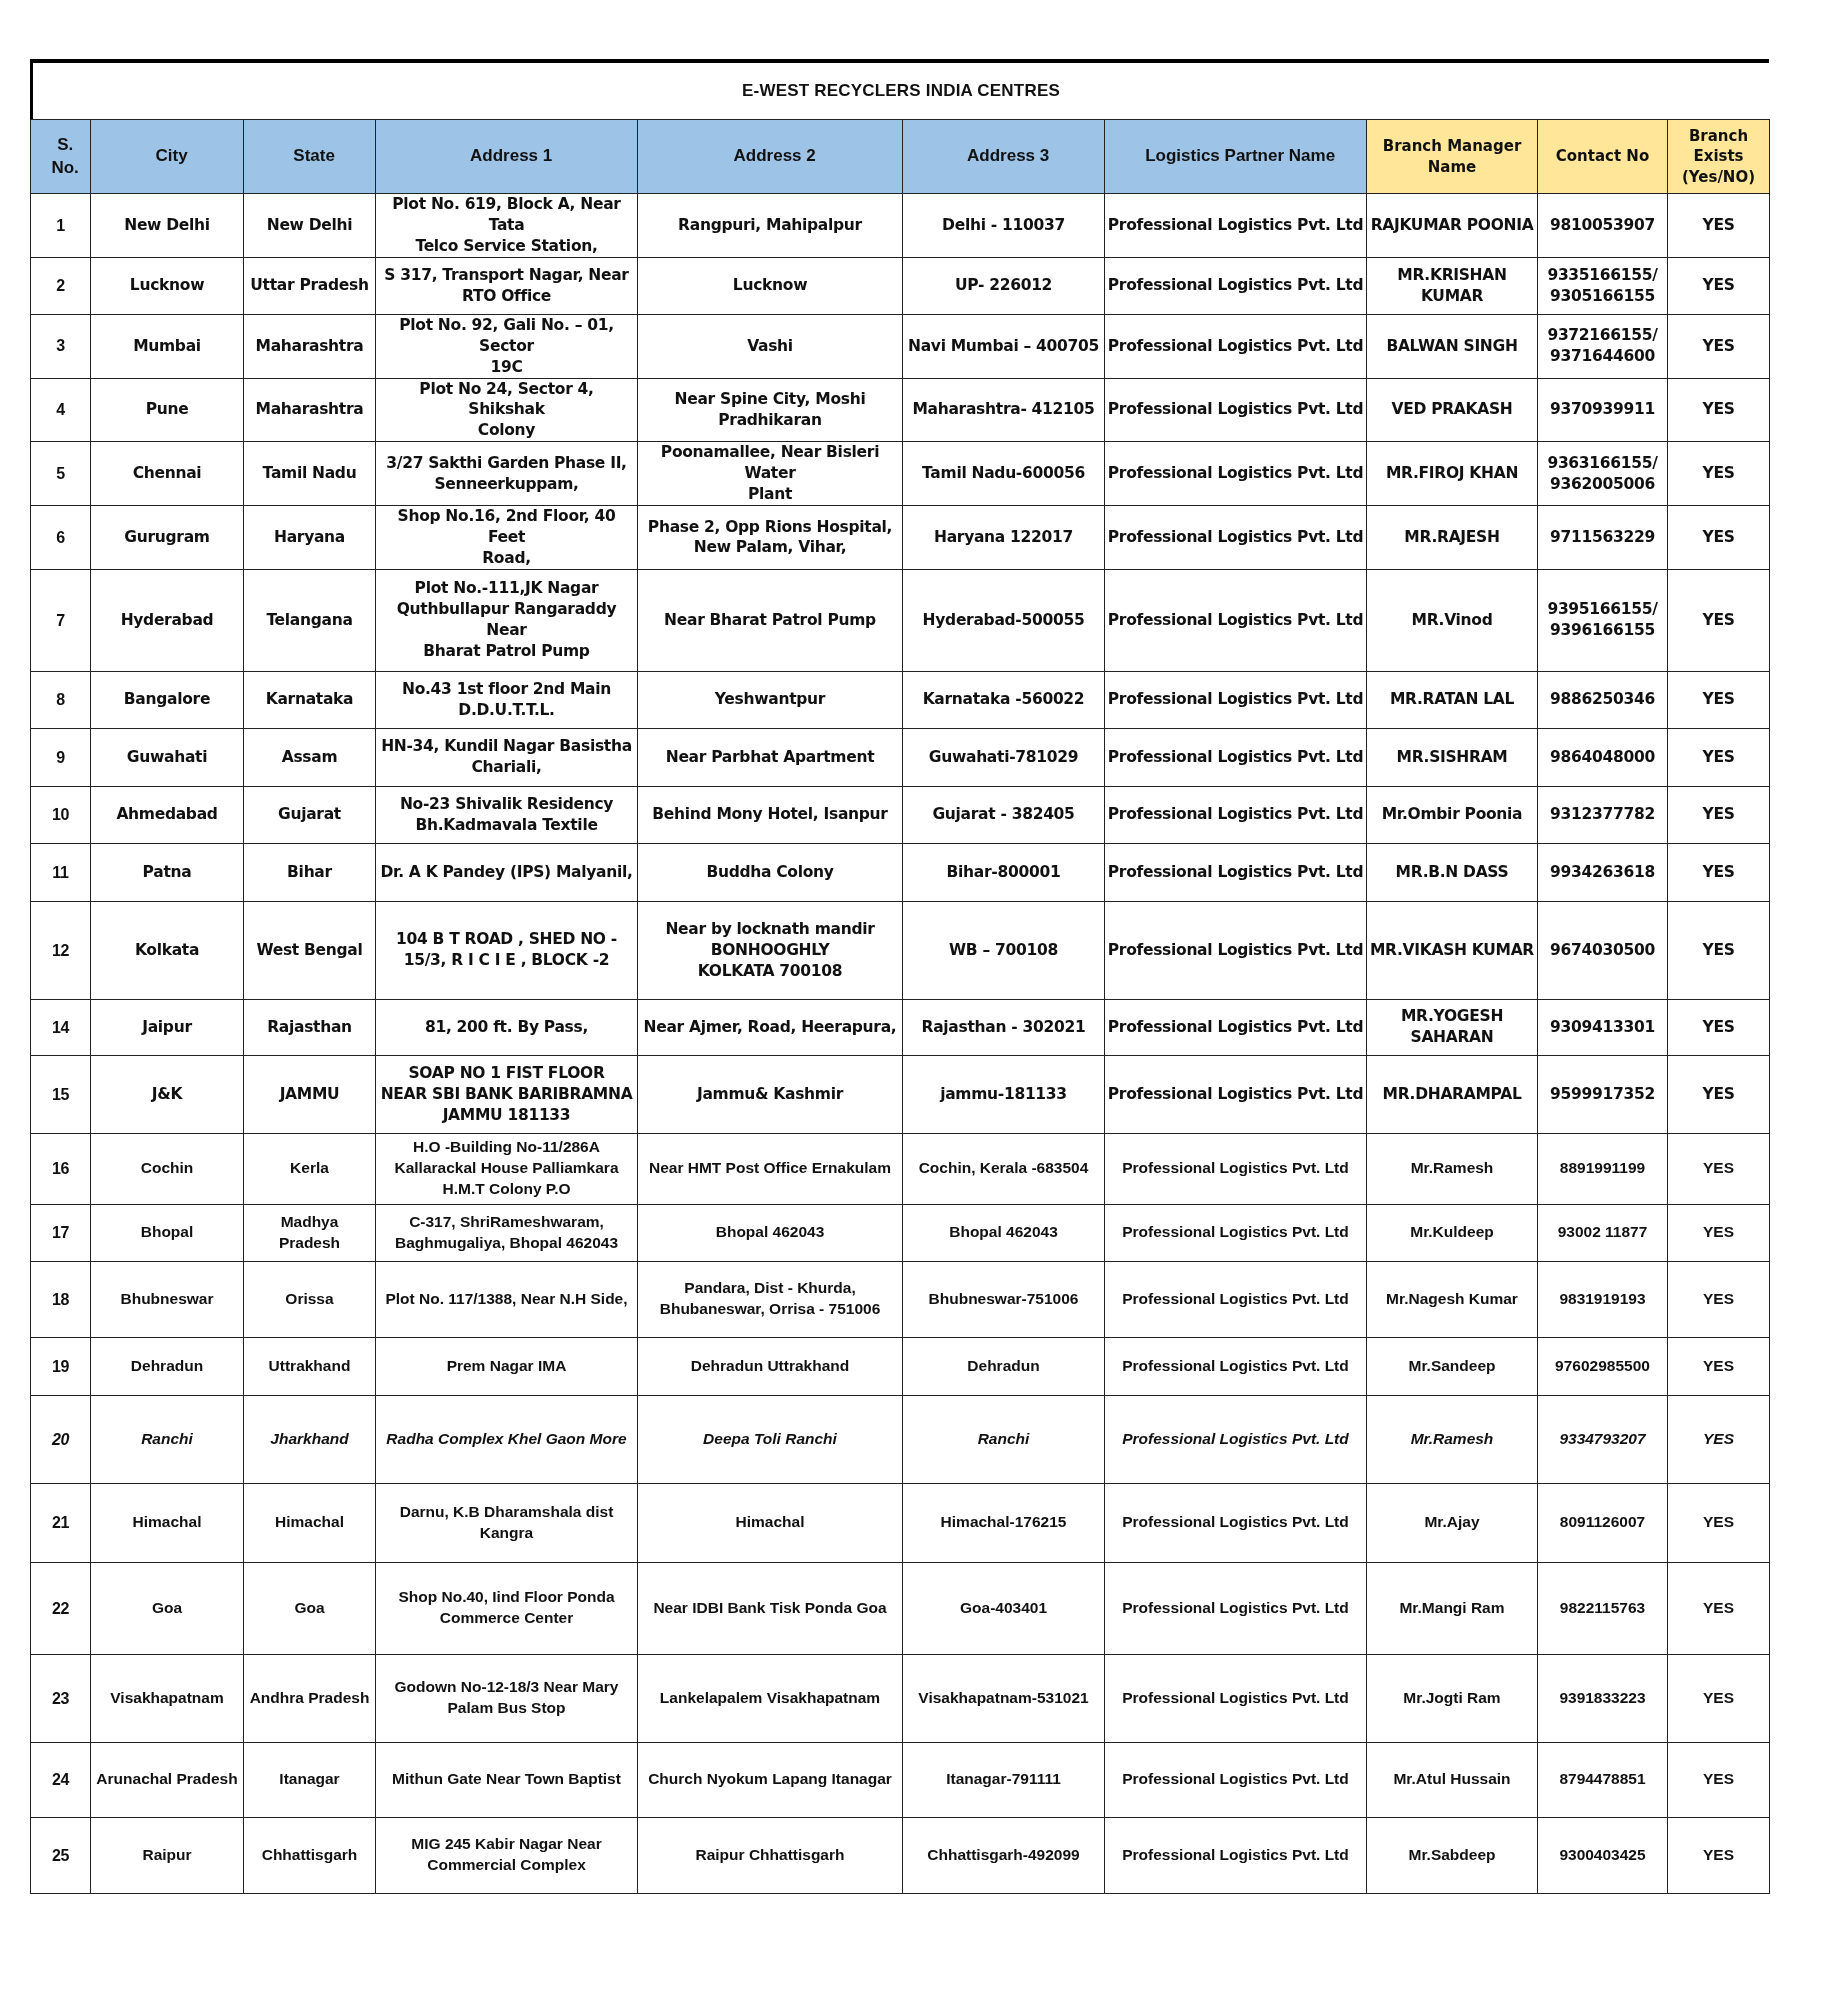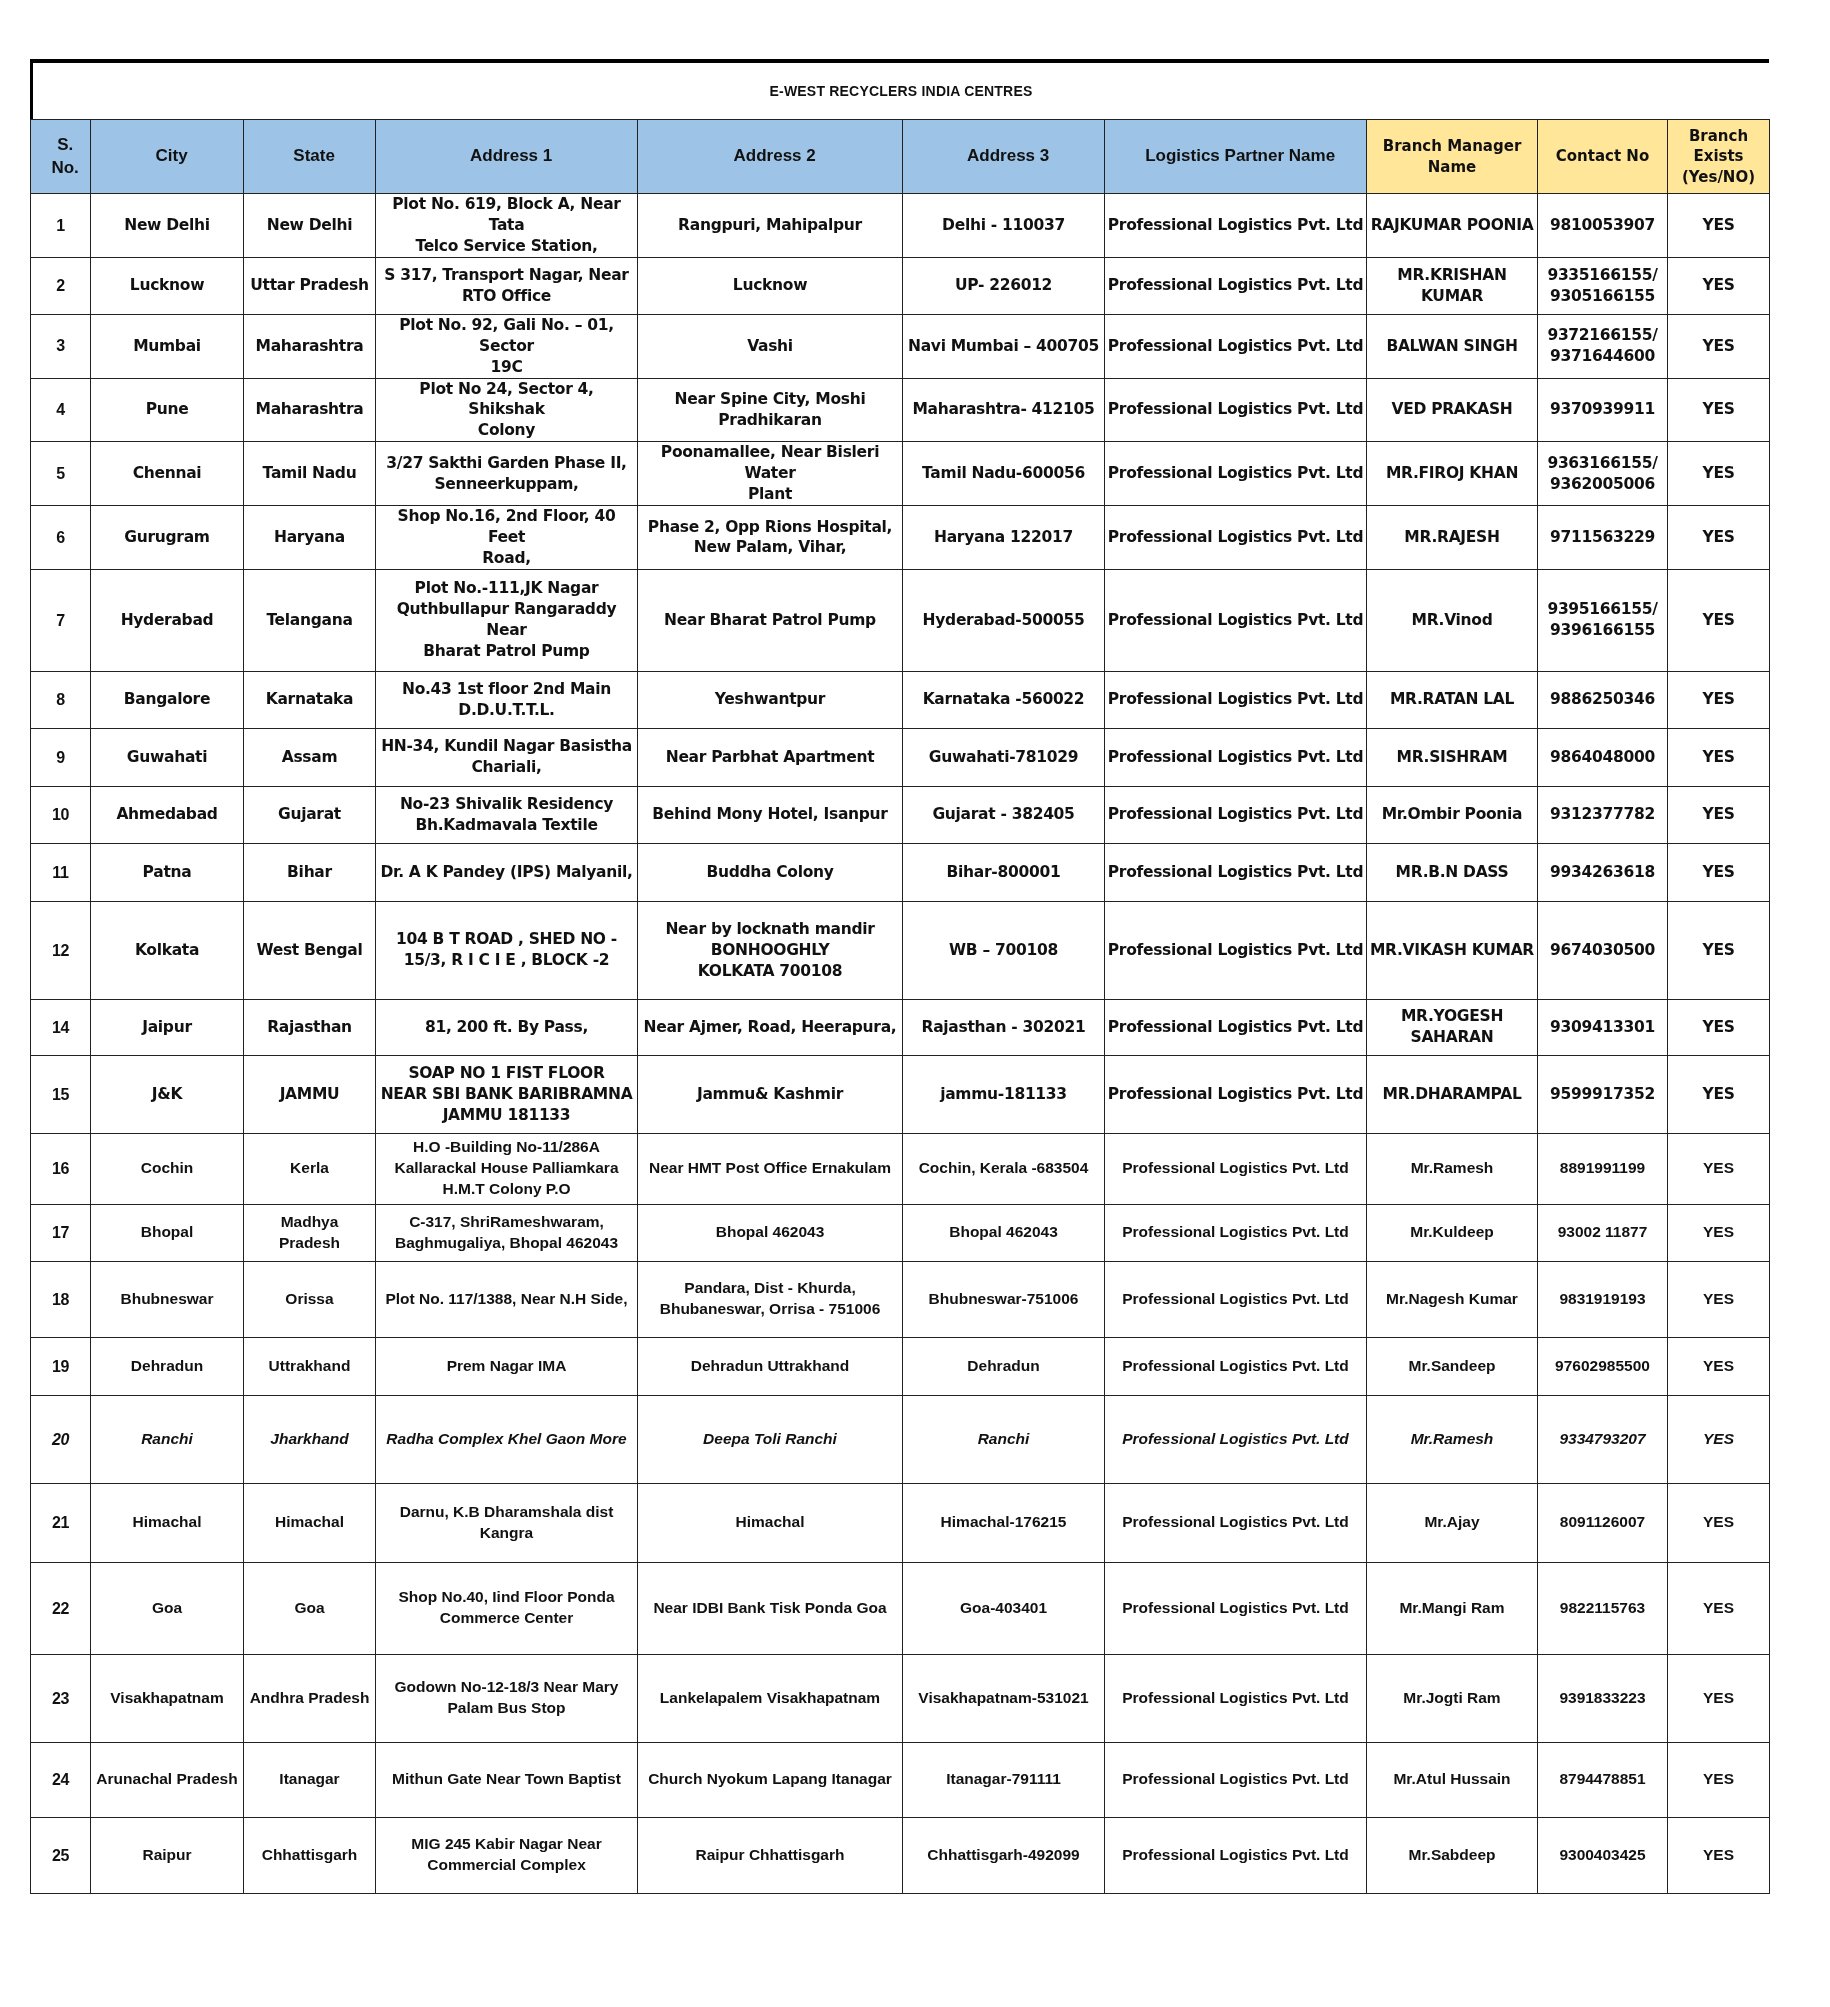--- a/index.html
+++ b/index.html
@@ -1,18 +1,18 @@
 <!DOCTYPE html>
 <html style="font-size:14px"><head>
 <meta charset="utf-8">
 <style>
   html, body { margin: 0; padding: 0; background: #ffffff; }
   body { width: 1830px; height: 2007px; position: relative; overflow: hidden; font-family: "Liberation Sans", sans-serif; color: #111; }
   .sheet { position: absolute; left: 30px; top: 59px; width: 1739px; }
-  .title-row { height: 60px; border-top: 4.4px solid #000; border-left: 3.5px solid #000; box-sizing: border-box; display: flex; align-items: center; justify-content: center; font-weight: bold; font-size: 14px; letter-spacing: 0.2px; }
+  .title-row { height: 60px; border-top: 4.4px solid #000; border-left: 3.5px solid #000; box-sizing: border-box; display: flex; align-items: center; justify-content: center; font-weight: bold; font-size: 17px; letter-spacing: 0.2px; }
   table { border-collapse: collapse; table-layout: fixed; width: 1739px; }
   th, td { border: 1.8px solid #222; text-align: center; vertical-align: middle; font-weight: bold; padding: 0 2.7px; line-height: 1.35; white-space: pre-line; }
   th { font-size: 17px; height: 73px; }
   th.blue { background: #9dc3e6; font-family: "Liberation Sans", sans-serif; padding-left: 12px; }
   th.yellow { background: #ffe699; font-family: "DejaVu Sans", sans-serif; font-size: 15px; }
   td { font-size: 15.5px; font-family: "DejaVu Sans", sans-serif; letter-spacing: -0.3px; }
   td.arial { font-family: "Liberation Sans", sans-serif; font-size: 15.5px; letter-spacing: 0; }
   td.sno { font-family: "Liberation Sans", sans-serif; font-size: 16px; }
 </style>
 </head>

